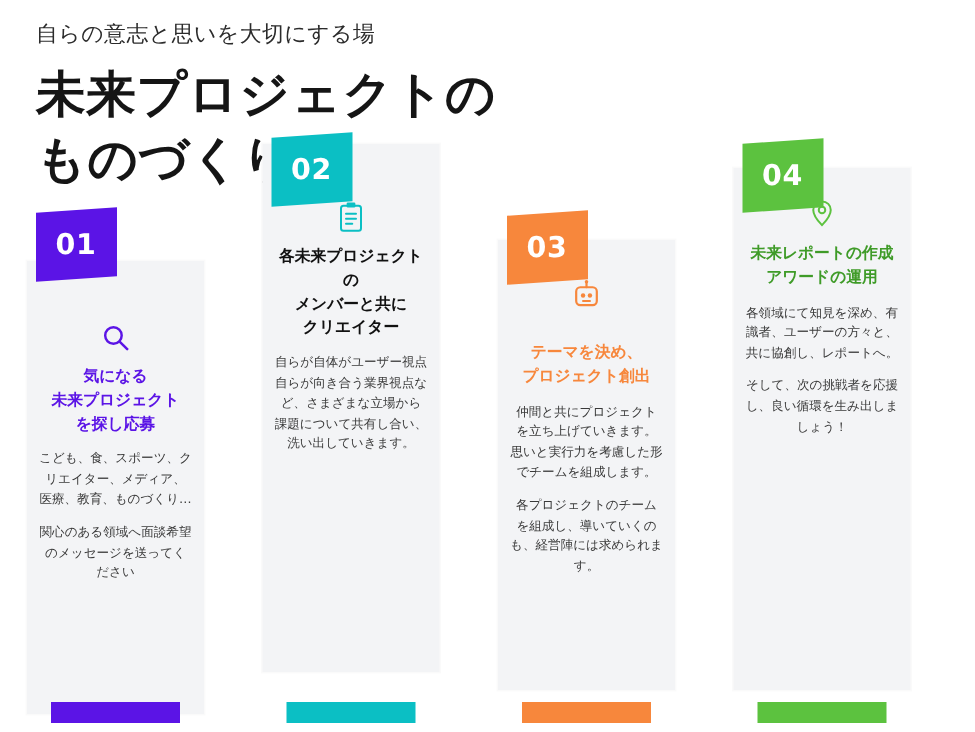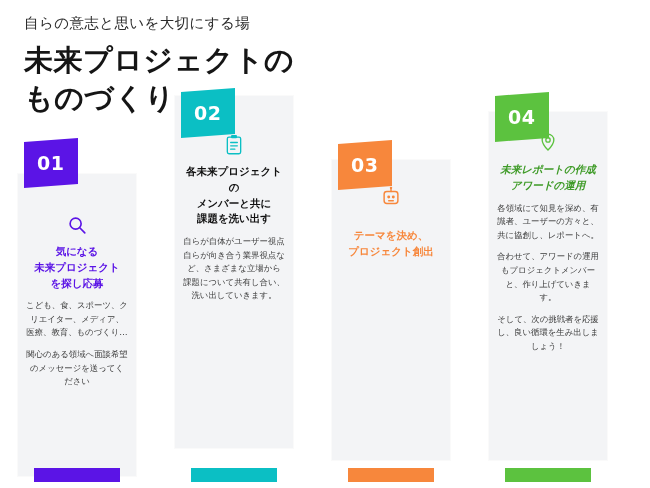--- a/index.html
+++ b/index.html
@@ -28,21 +28,21 @@
     width: 500px;
   }
   .subtitle {
     font-size: 14.5px;
     color: #2b2b2b;
     letter-spacing: 0.4px;
     line-height: 1.3;
   }
   .title {
     margin-top: 8px;
-    font-size: 29px;
+    font-size: 33px;
     font-weight: bold;
     color: #151515;
     line-height: 1.32;
     letter-spacing: 0.5px;
   }
 
   
   .cols {
     position: absolute;
     left: 0;
@@ -165,21 +165,21 @@
               <rect x="4" y="3.5" width="16" height="20" rx="2"></rect>
               <rect x="8.5" y="1" width="7" height="4" rx="1" fill="#0bbfc4" stroke="none"></rect>
               <line x1="8" y1="10" x2="16" y2="10" stroke-linecap="round"></line>
               <line x1="8" y1="14" x2="16" y2="14" stroke-linecap="round"></line>
               <line x1="8" y1="18" x2="13" y2="18" stroke-linecap="round"></line>
             </svg>
           </div>
           <div class="card-title" style="color:#111111;">
             <div>各未来プロジェクトの</div>
             <div>メンバーと共に</div>
-            <div>課題を洗い出す</div>
+            <div>クリエイター</div>
           </div>
           <div class="card-body">
             <p>自らが自体がユーザー視点 自らが向き合う業界視点など、さまざまな立場から課題について共有し合い、洗い出していきます。</p>
           </div>
         </div>
       </div>
       <div class="badge" style="background:#0bbfc4; bottom:352px; transform:skewY(-4deg);">
         <span style="transform:skewY(4deg);display:block;">02</span>
       </div>
       <div class="footbar" style="background:#0bbfc4;"></div>
@@ -195,44 +195,47 @@
               <circle cx="14.5" cy="12" r="1.6" fill="#f7873c" stroke="none"></circle>
               <line x1="12" y1="2.5" x2="12" y2="6" stroke-linecap="round"></line>
               <circle cx="12" cy="2" r="1.3" fill="#f7873c" stroke="none"></circle>
               <line x1="9.5" y1="16" x2="14.5" y2="16" stroke-linecap="round"></line>
             </svg>
           </div>
           <div class="card-title" style="color:#f7873c;margin-top:16px;">
             <div>テーマを決め、</div>
             <div>プロジェクト創出</div>
           </div>
+          <div class="card-body">
+            <p>仲間と共にプロジェクトを立ち上げていきます。思いと実行力を考慮した形でチームを組成します。</p>
+            <p>各プロジェクトのチームを組成し、導いていくのも、経営陣には求められます。</p>
+          </div>
         </div>
       </div>
       <div class="badge" style="background:#f7873c; bottom:300px; transform:skewY(-4deg);">
         <span style="transform:skewY(4deg);display:block;">03</span>
       </div>
       <div class="footbar" style="background:#f7873c;"></div>
     </div>
 
     <div class="col" style="left:489px;">
       <div class="card" style="height:348px; bottom:28px;">
         <div class="card-inner" style="padding-top:16px;">
           <div class="icon-wrap">
             <svg width="20" height="22" viewBox="0 0 24 26" fill="none" stroke="#5cc23f" stroke-width="1.6">
               <path d="M12 2.5c-4 0-7 3-7 6.8 0 5 7 12.2 7 12.2s7-7.2 7-12.2c0-3.8-3-6.8-7-6.8z"></path>
               <circle cx="12" cy="9.3" r="2.6"></circle>
             </svg>
           </div>
-          <div class="card-title" style="color:#3f9b28;font-style:italic;">
+          <div class="card-title" style="color:#3f9b28;">
             <div>未来レポートの作成</div>
             <div>アワードの運用</div>
           </div>
           <div class="card-body">
             <p>各領域にて知見を深め、有識者、ユーザーの方々と、共に協創し、レポートへ。</p>
-            <p>合わせて、アワードの運用もプロジェクトメンバーと、作り上げていきます。</p>
             <p>そして、次の挑戦者を応援し、良い循環を生み出しましょう！</p>
           </div>
         </div>
       </div>
       <div class="badge" style="background:#5cc23f; bottom:348px; transform:skewY(-4deg);">
         <span style="transform:skewY(4deg);display:block;">04</span>
       </div>
       <div class="footbar" style="background:#5cc23f;"></div>
     </div>
 

